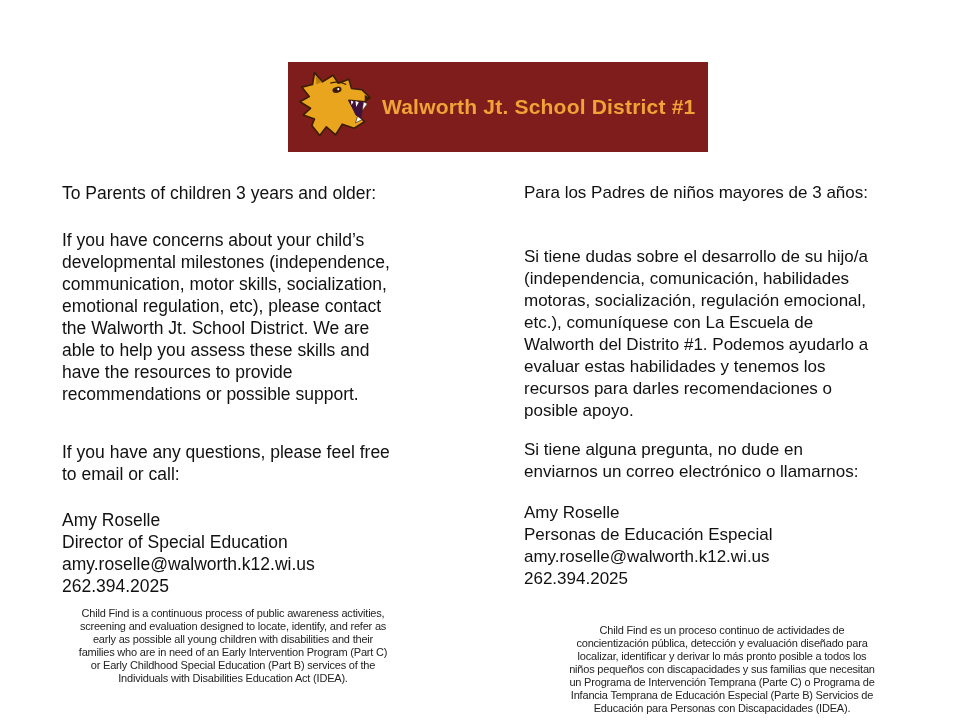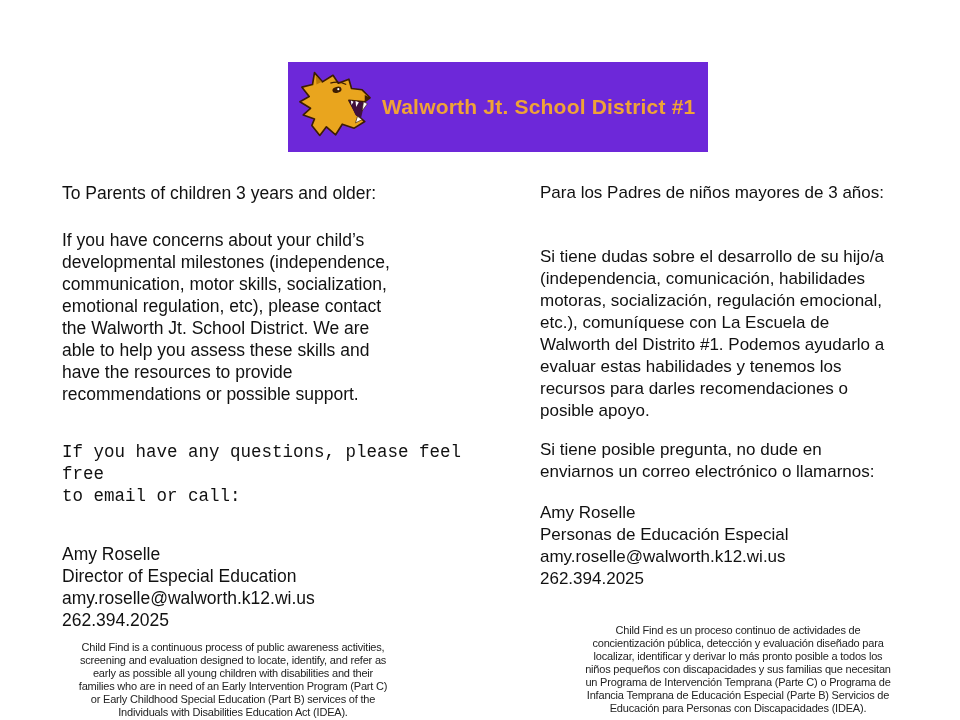--- a/index.html
+++ b/index.html
@@ -4,41 +4,41 @@
 <style>
   html,body{margin:0;padding:0;}
   body{
     width:960px;height:720px;position:relative;background:#ffffff;
     font-family:"Liberation Sans", sans-serif;color:#111111;overflow:hidden;
   }
 
   
   .banner{
     position:absolute;left:288px;top:62px;width:420px;height:90px;
-    background:#6d28d9;display:flex;align-items:center;box-sizing:border-box;
+    background:#7f1d1d;display:flex;align-items:center;box-sizing:border-box;
   }
   .banner-logo{width:86px;height:84px;margin-left:4px;flex:0 0 auto;}
   .banner-textwrap{margin-left:4px;}
   .banner-title{
     color:#f0a336;font-weight:bold;font-size:21px;line-height:24px;
     letter-spacing:0.2px;white-space:nowrap;
   }
   .banner-subtitle{
     color:#f7f1f7;font-weight:bold;font-size:17.5px;line-height:20px;
     margin-top:7px;white-space:nowrap;
   }
 
   
   .col{position:absolute;}
   .col-en{left:62px;top:182px;width:410px;font-size:17.5px;line-height:22px;}
-  .col-es{left:540px;top:182px;width:382px;font-size:17px;line-height:22px;}
+  .col-es{left:524px;top:182px;width:382px;font-size:17px;line-height:22px;}
   .para{white-space:pre-line;margin:0;}
   .col-en .salutation{margin-bottom:25px;}
   .col-en .body1{margin-bottom:36px;}
-  .col-en .body2{margin-bottom:36px;font-family:Liberation Mono, monospace;}
+  .col-en .body2{margin-bottom:24px;}
   .col-es .salutation{margin-bottom:12px;}
   .col-es .body1{margin-bottom:17px;margin-top:42px;}
   .col-es .body2{margin-bottom:19px;}
   .contact-line{line-height:22px;}
 
   .footnote{
     font-size:11px;line-height:13px;text-align:center;white-space:pre-line;
     color:#232323;letter-spacing:-0.2px;
   }
   .col-en .footnote{width:342px;margin-top:10px;}
@@ -85,21 +85,21 @@
 communication, motor skills, socialization,
 emotional regulation, etc), please contact
 the Walworth Jt. School District. We are
 able to help you assess these skills and
 have the resources to provide
 recommendations or possible support.</p>
   <p class="para body2">If you have any questions, please feel free
 to email or call:</p>
   <div>
     <div class="contact-line">Amy Roselle</div>
-    <div class="contact-line">Director of Especial Education</div>
+    <div class="contact-line">Director of Special Education</div>
     <div class="contact-line">amy.roselle@walworth.k12.wi.us</div>
     <div class="contact-line">262.394.2025</div>
   </div>
   <div class="footnote">Child Find is a continuous process of public awareness activities,
 screening and evaluation designed to locate, identify, and refer as
 early as possible all young children with disabilities and their
 families who are in need of an Early Intervention Program (Part C)
 or Early Childhood Special Education (Part B) services of the
 Individuals with Disabilities Education Act (IDEA).</div>
 </div>
@@ -107,21 +107,21 @@
 <div class="col col-es">
   <p class="para salutation">Para los Padres de niños mayores de 3 años:</p>
   <p class="para body1">Si tiene dudas sobre el desarrollo de su hijo/a
 (independencia, comunicación, habilidades
 motoras, socialización, regulación emocional,
 etc.), comuníquese con La Escuela de
 Walworth del Distrito #1. Podemos ayudarlo a
 evaluar estas habilidades y tenemos los
 recursos para darles recomendaciones o
 posible apoyo.</p>
-  <p class="para body2">Si tiene posible pregunta, no dude en
+  <p class="para body2">Si tiene alguna pregunta, no dude en
 enviarnos un correo electrónico o llamarnos:</p>
   <div>
     <div class="contact-line">Amy Roselle</div>
     <div class="contact-line">Personas de Educación Especial</div>
     <div class="contact-line">amy.roselle@walworth.k12.wi.us</div>
     <div class="contact-line">262.394.2025</div>
   </div>
   <div class="footnote">Child Find es un proceso continuo de actividades de
 concientización pública, detección y evaluación diseñado para
 localizar, identificar y derivar lo más pronto posible a todos los

